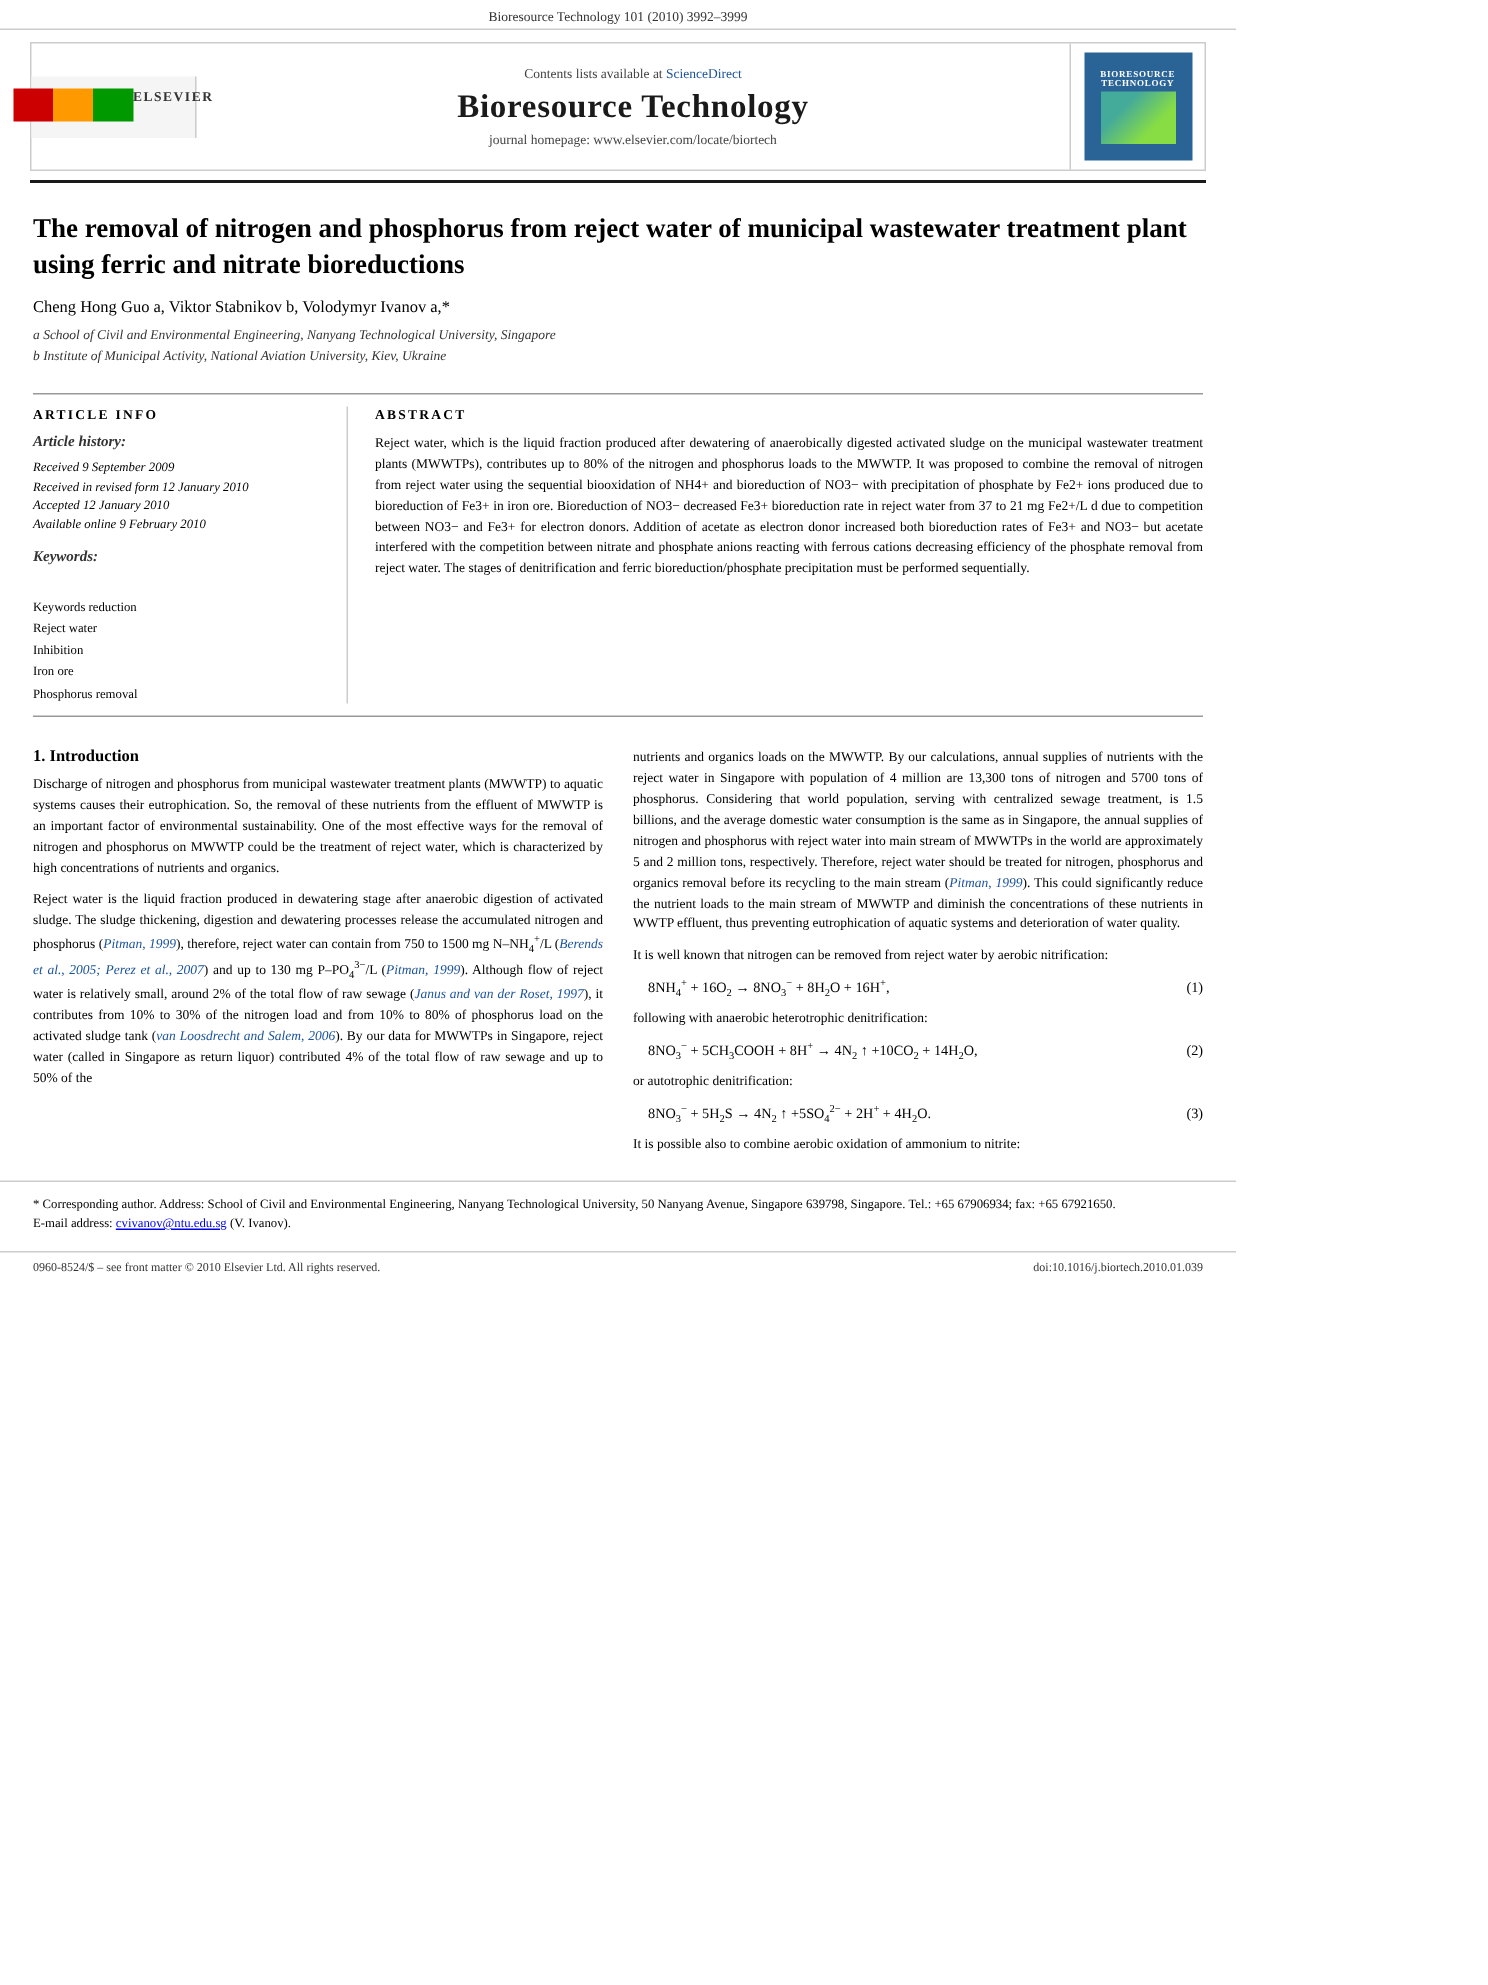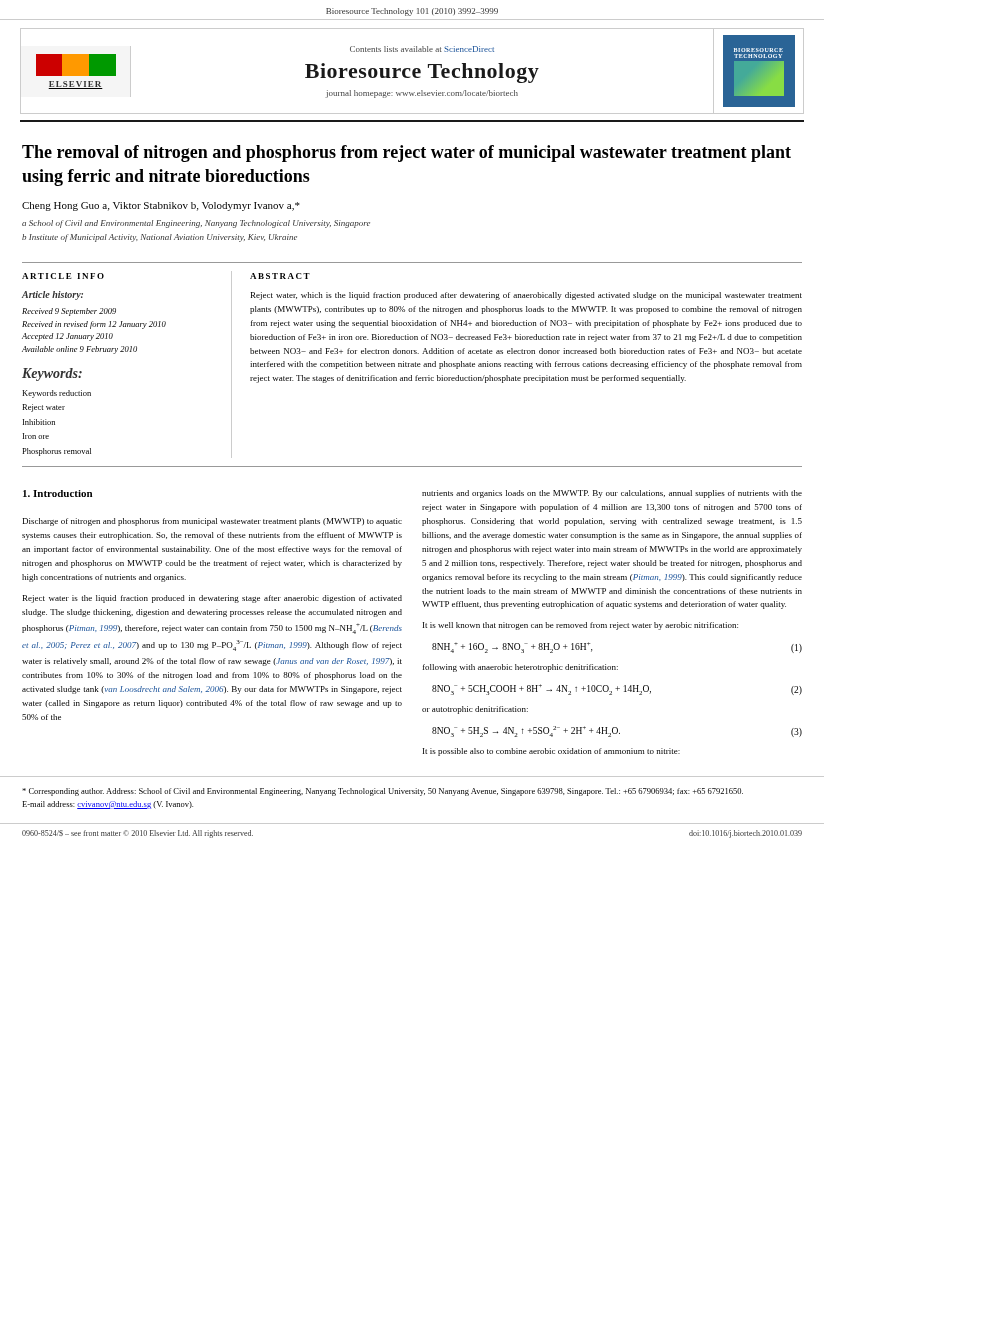--- a/index.html
+++ b/index.html
@@ -40,23 +40,22 @@
       min-width: 110px;
       background: #f5f5f5;
       display: flex;
       align-items: center;
       justify-content: center;
       padding: 8px;
       border-right: 1px solid #ccc;
     }
     .elsevier-logo {
       display: flex;
-      flex-direction: column;
-      align-items: center;
-      text-decoration: underline;
+      flex-direction: row;
+      align-items: flex-start;
     }
     .elsevier-stripe {
       height: 22px;
       width: 80px;
       background: linear-gradient(to right, #c00 33%, #f90 33%, #f90 66%, #009900 66%);
       margin-bottom: 3px;
     }
     .elsevier-text {
       font-size: 9px;
       font-weight: bold;
@@ -194,26 +193,26 @@
       margin-bottom: 5px;
       margin-top: 8px;
     }
     .article-info-line {
       font-size: 8.5px;
       color: #000;
       line-height: 1.5;
       font-style: italic;
     }
     .keywords-title {
-      font-size: 14px;
+      font-size: 10px;
       font-style: italic;
       font-weight: bold;
       color: #333;
       margin-top: 10px;
-      margin-bottom: 4px;
+      margin-bottom: 20px;
     }
     .keyword-item {
       font-size: 8.5px;
       color: #000;
       line-height: 1.7;
     }
 
     .abstract-text {
       font-size: 9px;
       color: #000;
@@ -235,21 +234,21 @@
       display: flex;
       gap: 20px;
     }
     .body-col {
       flex: 1;
     }
 
     .intro-heading {
       font-size: 11px;
       font-weight: bold;
-      margin-bottom: 16px;
+      margin-bottom: 6px;
       color: #000;
     }
 
     .body-paragraph {
       font-size: 9px;
       color: #000;
       line-height: 1.55;
       text-align: justify;
       margin-bottom: 7px;
     }

